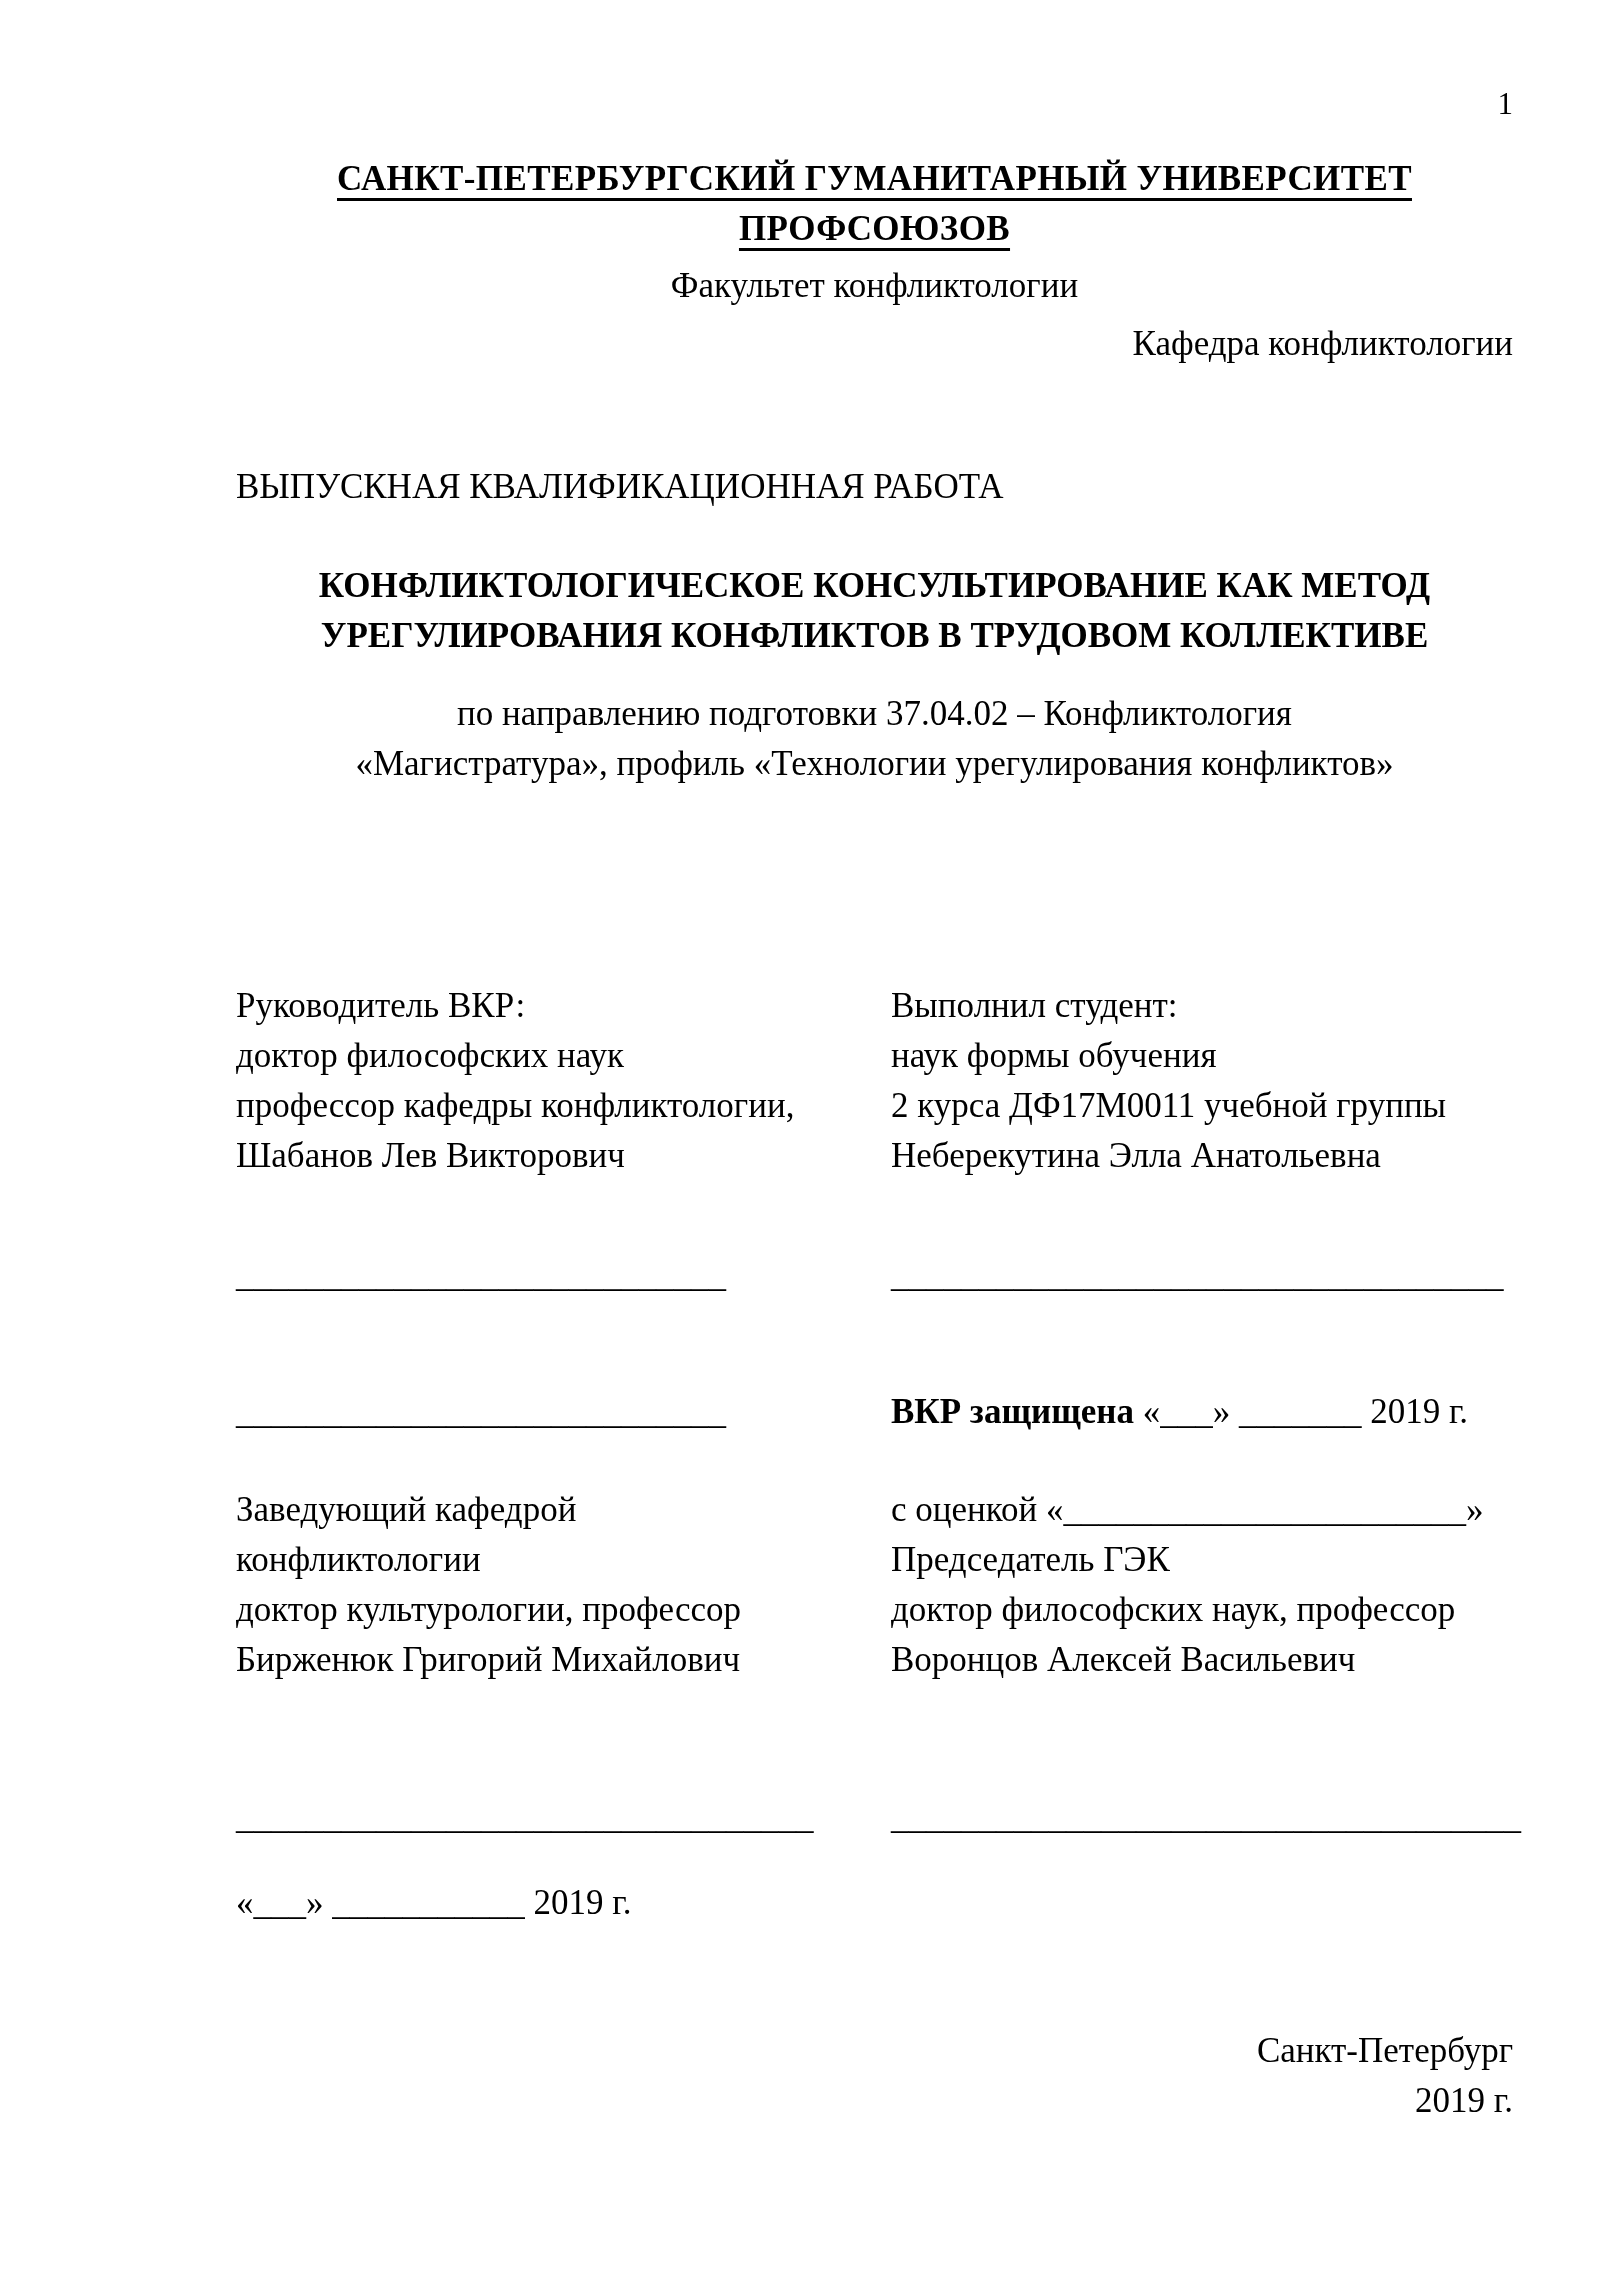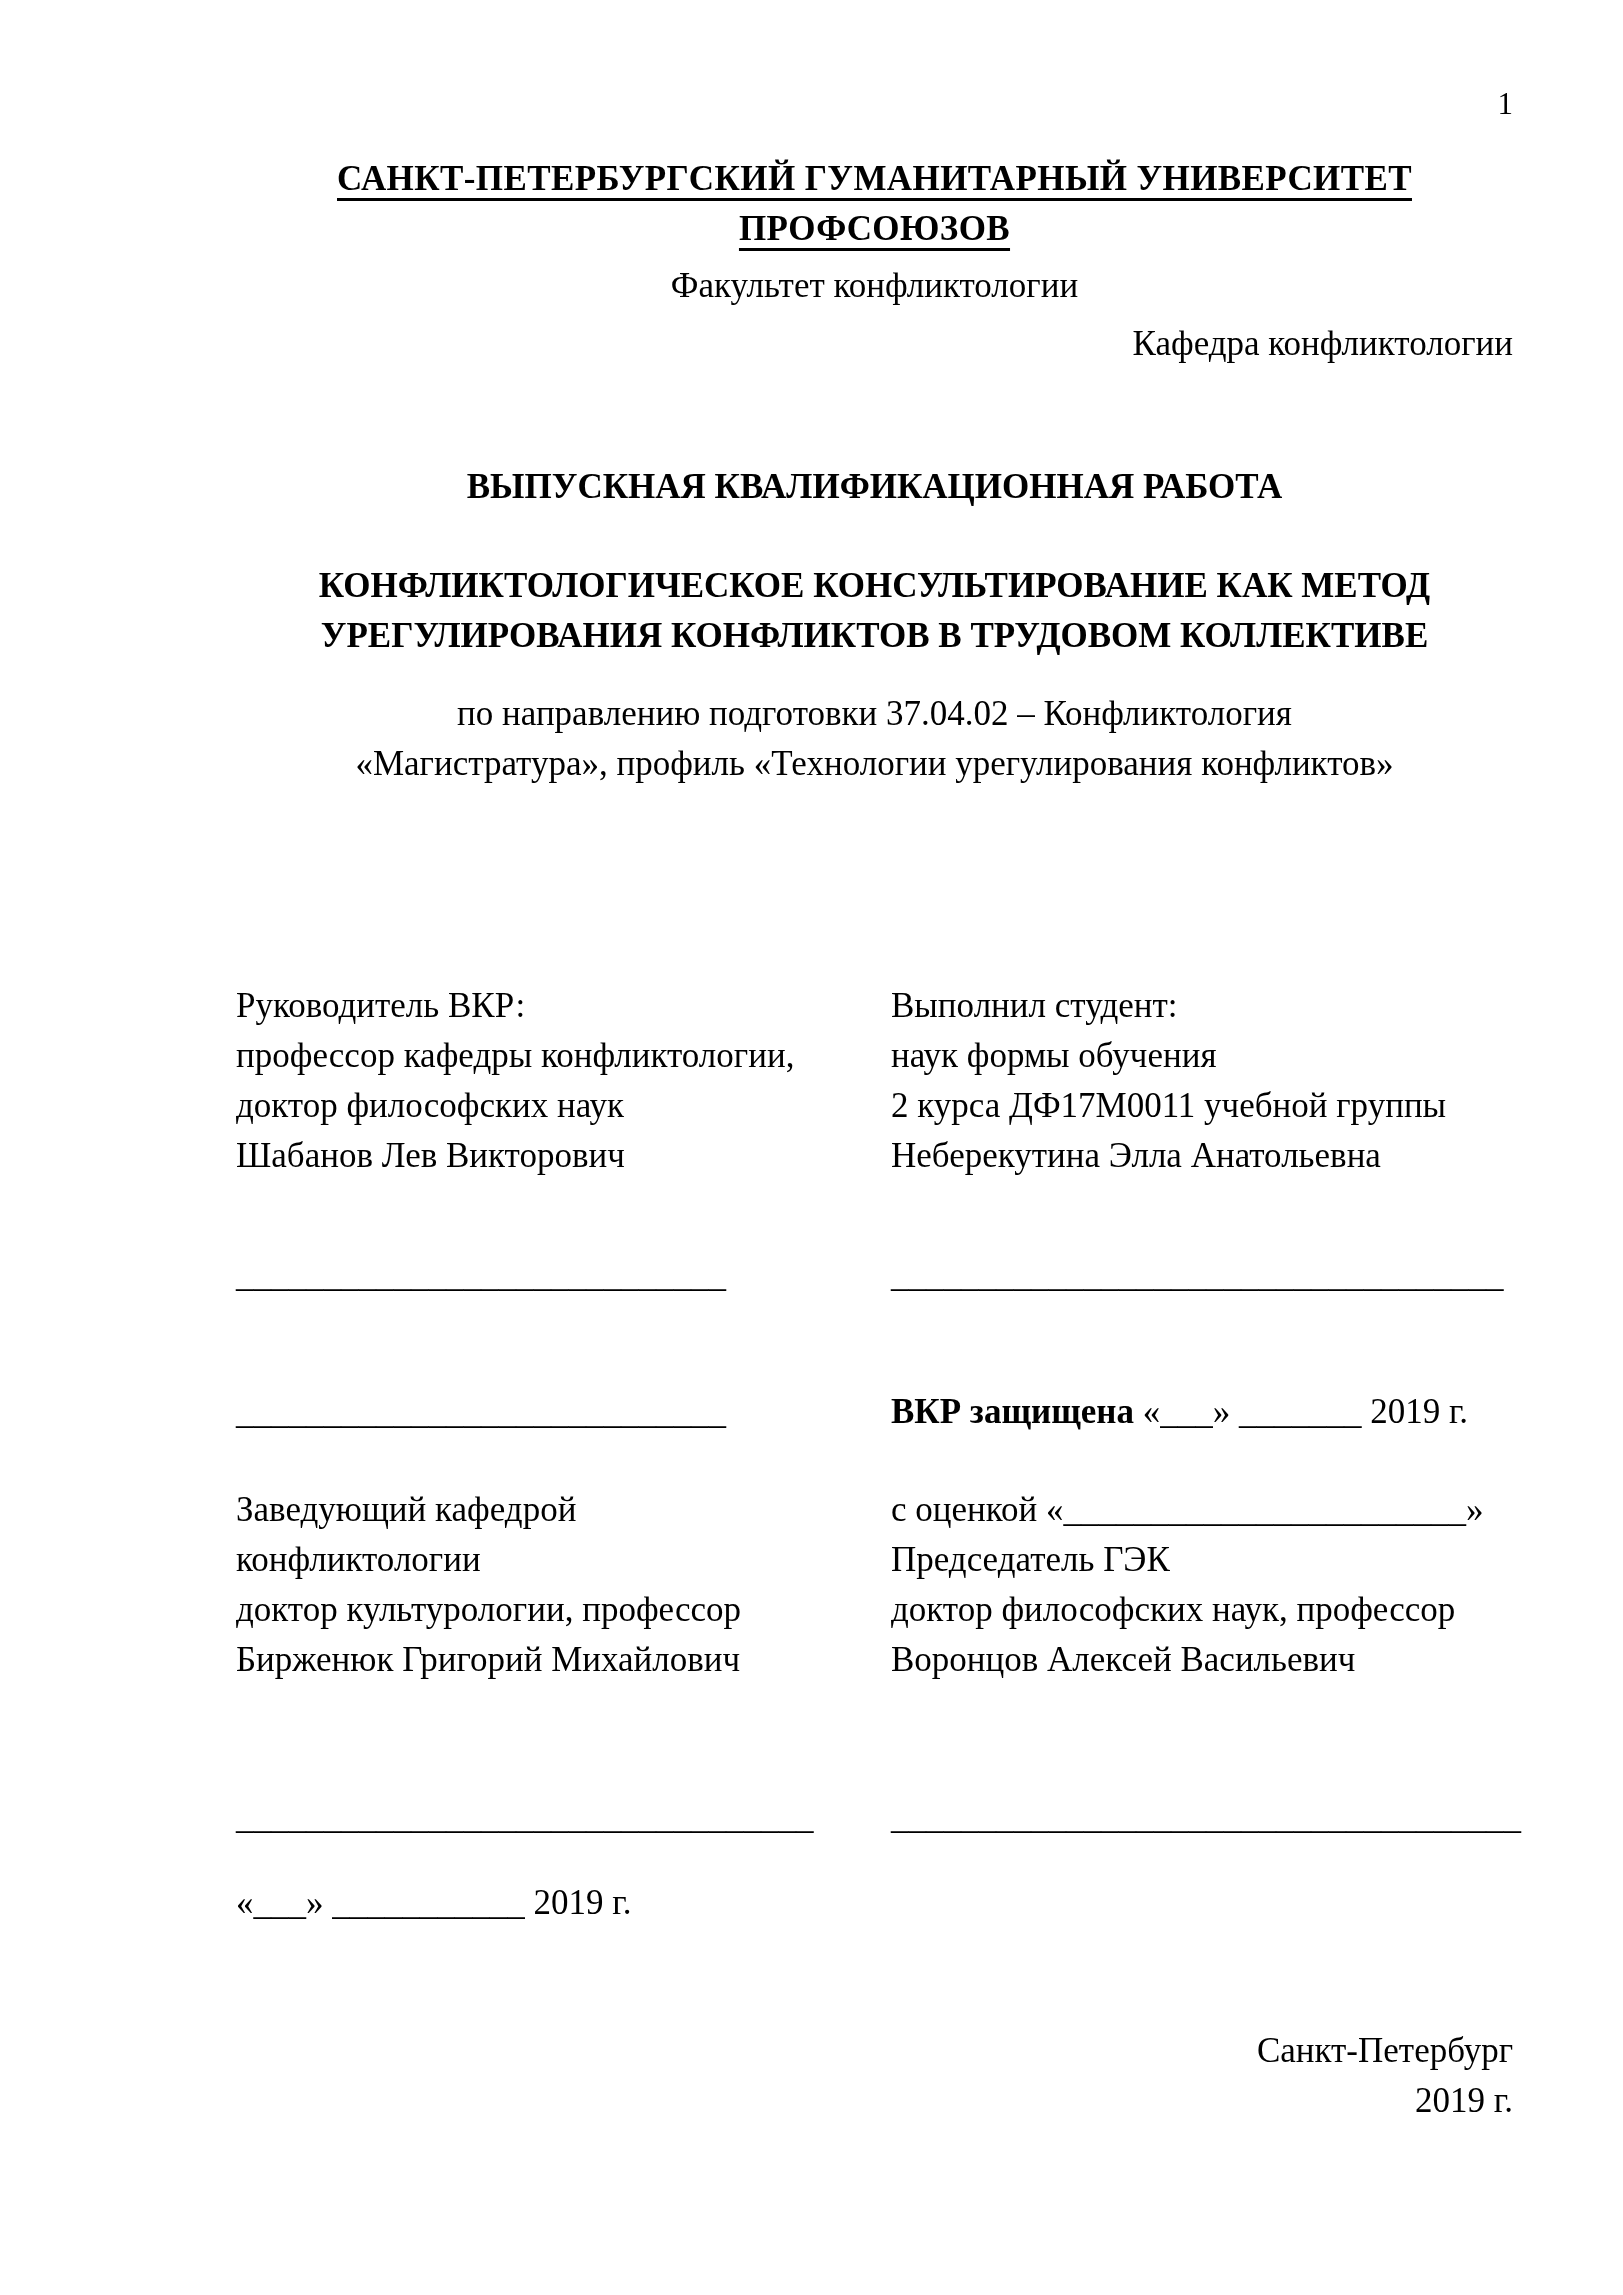--- a/index.html
+++ b/index.html
@@ -35,22 +35,21 @@
   .faculty {
     margin-top: 7px;
     text-align: center;
   }
   .department {
     margin-top: 8px;
     text-align: right;
   }
   .work-type {
     margin-top: 93px;
-    text-align: center;
-    font-weight: bold;
+    font-weight: normal;
   }
   .thesis-title {
     margin-top: 49px;
     text-align: center;
     font-weight: bold;
   }
   .direction {
     margin-top: 28px;
     text-align: center;
   }
@@ -93,22 +92,22 @@
   </div>
 
   <div class="direction">
     <div class="line">по направлению подготовки 37.04.02 – Конфликтология</div>
     <div class="line">«Магистратура», профиль «Технологии урегулирования конфликтов»</div>
   </div>
 
   <div class="cols row-people">
     <div class="col">
       <div>Руководитель ВКР:</div>
+      <div>доктор философских наук</div>
       <div>профессор кафедры конфликтологии,</div>
-      <div>доктор философских наук</div>
       <div>Шабанов Лев Викторович</div>
     </div>
     <div class="col">
       <div>Выполнил студент:</div>
       <div>наук формы обучения</div>
       <div>2 курса ДФ17М0011 учебной группы</div>
       <div>Неберекутина Элла Анатольевна</div>
     </div>
   </div>
 

